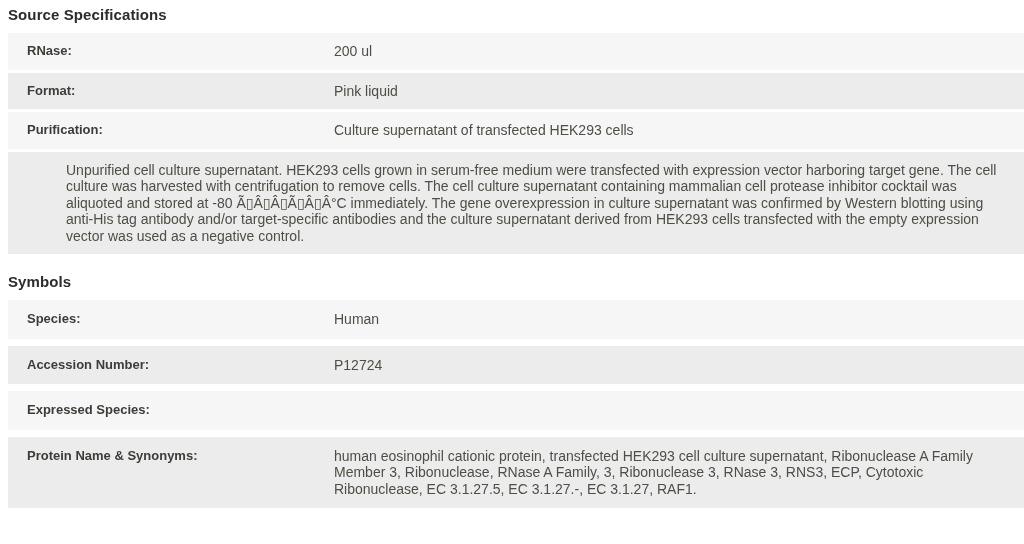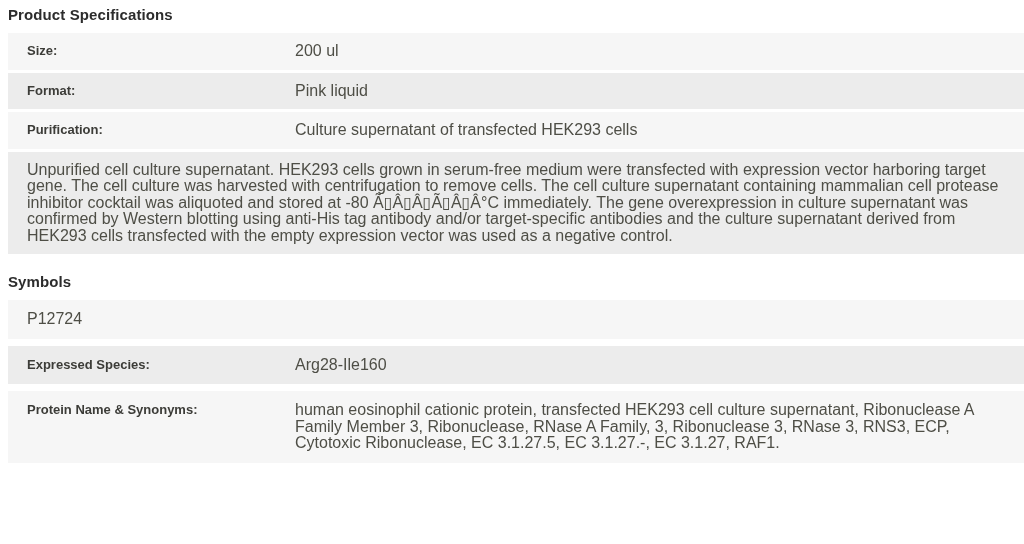--- a/index.html
+++ b/index.html
@@ -52,61 +52,66 @@
   .spec-label {
     width: 268px;
     flex: 0 0 268px;
     font-size: 13px;
     font-weight: 700;
     color: var(--label-color, #3c3c38);
     line-height: 16.5px;
   }
   .spec-value {
     flex: 1 1 auto;
-    font-size: 16px;
+    font-size: 14px;
     font-weight: 400;
     color: var(--value-color, #4e4e46);
     line-height: 16.5px;
+    margin-left: 39px;
   }
 </style>
 </head>
 <body style="background: rgb(255, 255, 255);">
 
 <div class="page">
 
   <div class="section">
-    <h2 class="section-title">Product Specifications</h2>
+    <h2 class="section-title">Source Specifications</h2>
     <div class="spec-table">
         <div class="spec-row">
-          <div class="spec-label">Size:</div>
+          <div class="spec-label">RNase:</div>
           <div class="spec-value">200 ul</div>
         </div>
         <div class="spec-row">
           <div class="spec-label">Format:</div>
           <div class="spec-value">Pink liquid</div>
         </div>
         <div class="spec-row">
           <div class="spec-label">Purification:</div>
           <div class="spec-value">Culture supernatant of transfected HEK293 cells</div>
         </div>
         <div class="spec-row">
           <div class="spec-value">Unpurified cell culture supernatant. HEK293 cells grown in serum-free medium were transfected with expression vector harboring target gene. The cell culture was harvested with centrifugation to remove cells. The cell culture supernatant containing mammalian cell protease inhibitor cocktail was aliquoted and stored at -80 Ã▯Â▯Â▯Ã▯Â▯Â°C immediately. The gene overexpression in culture supernatant was confirmed by Western blotting using anti-His tag antibody and/or target-specific antibodies and the culture supernatant derived from HEK293 cells transfected with the empty expression vector was used as a negative control.</div>
         </div>
       </div>
   </div>
 
   <div class="section">
     <h2 class="section-title">Symbols</h2>
     <div class="spec-table wide-gap">
         <div class="spec-row">
+          <div class="spec-label">Species:</div>
+          <div class="spec-value">Human</div>
+        </div>
+        <div class="spec-row">
+          <div class="spec-label">Accession Number:</div>
           <div class="spec-value">P12724</div>
         </div>
         <div class="spec-row">
           <div class="spec-label">Expressed Species:</div>
-          <div class="spec-value">Arg28-Ile160</div>
         </div>
         <div class="spec-row">
           <div class="spec-label">Protein Name &amp; Synonyms:</div>
           <div class="spec-value">human eosinophil cationic protein, transfected HEK293 cell culture supernatant, Ribonuclease A Family Member 3, Ribonuclease, RNase A Family, 3, Ribonuclease 3, RNase 3, RNS3, ECP, Cytotoxic Ribonuclease, EC 3.1.27.5, EC 3.1.27.-, EC 3.1.27, RAF1.</div>
         </div>
       </div>
   </div>
 
 </div>
 

